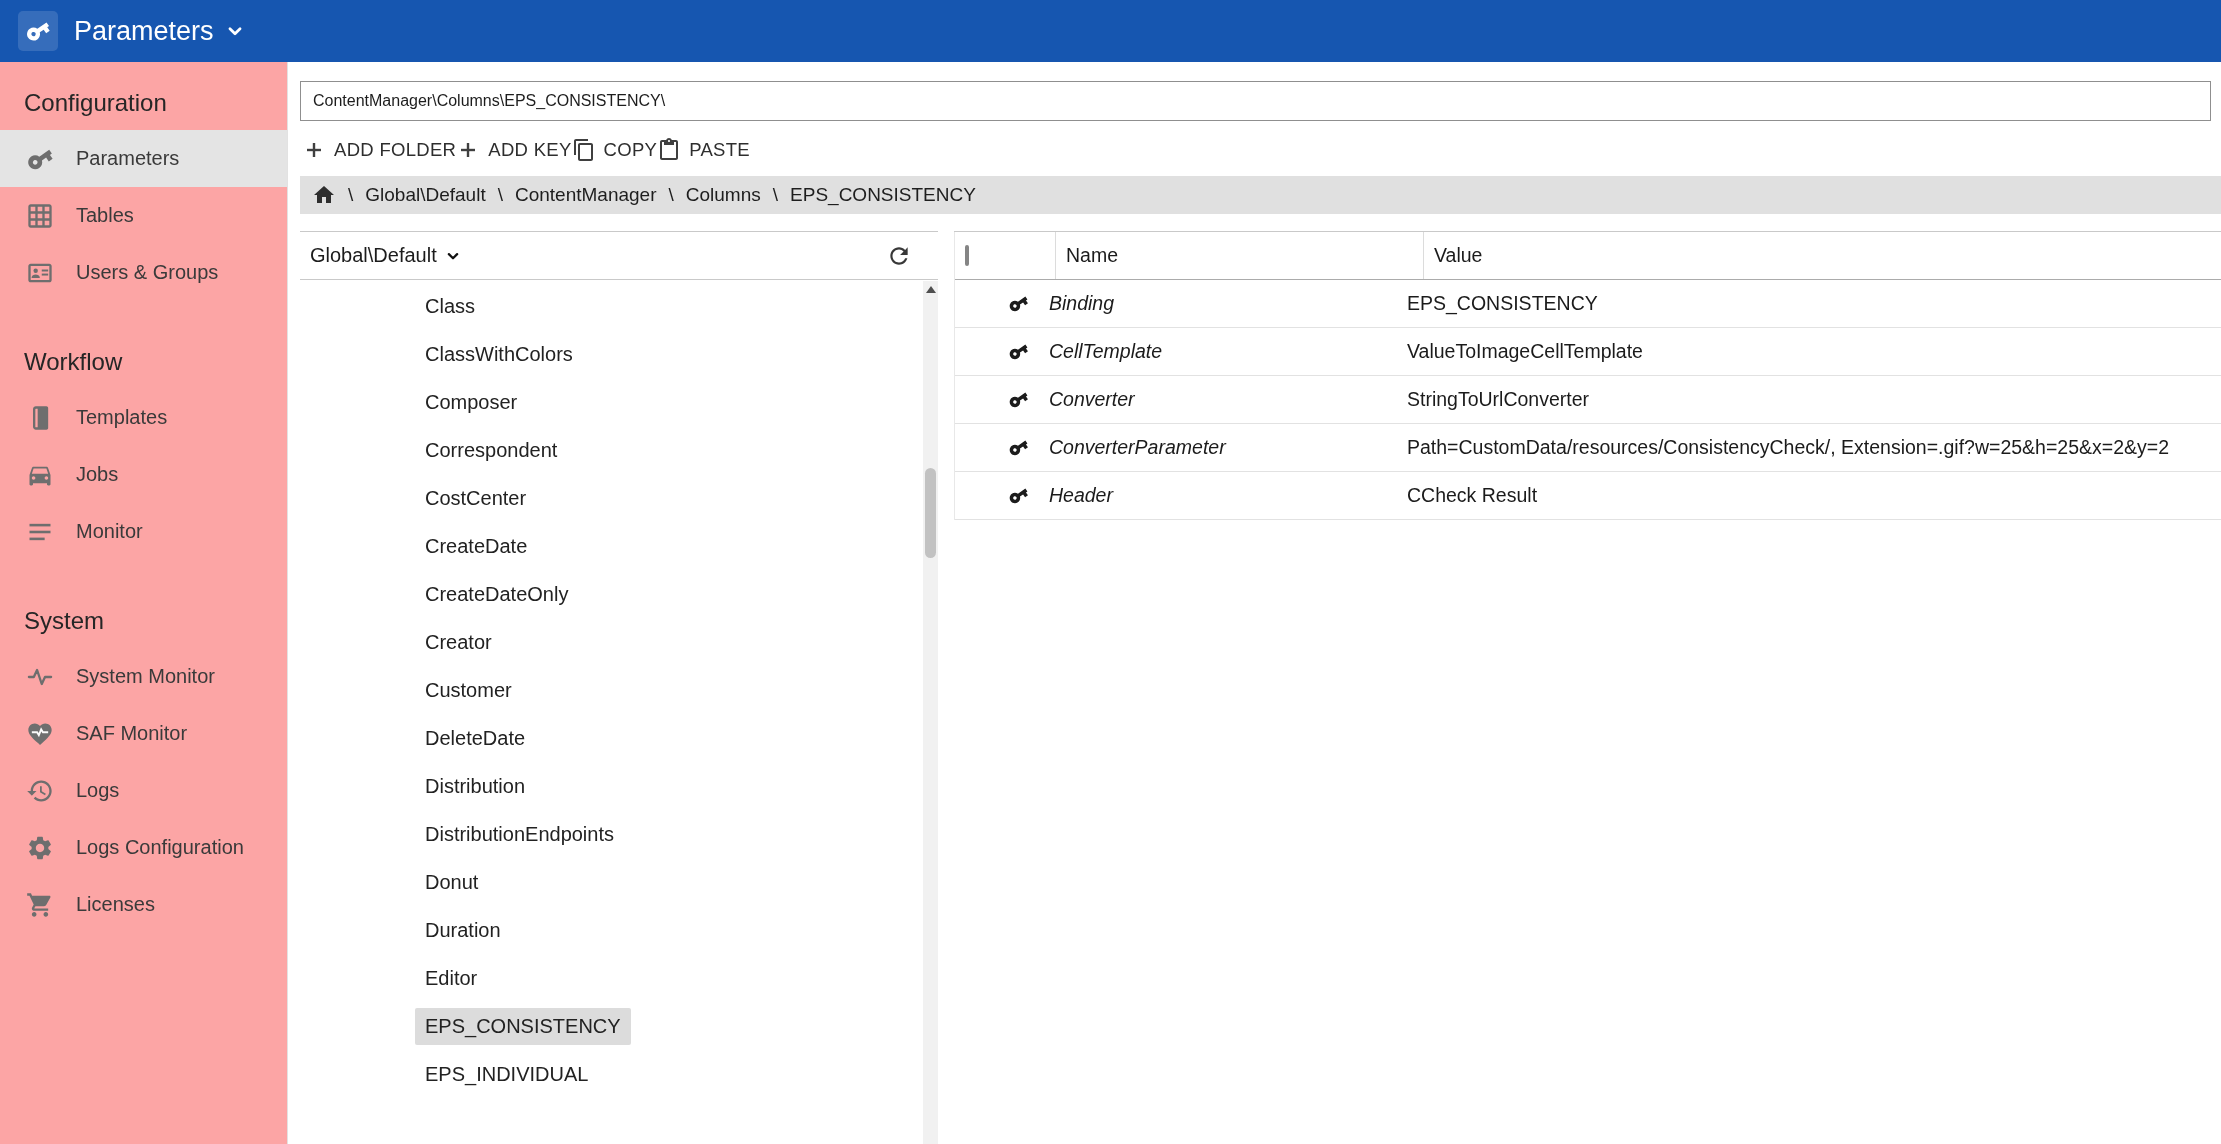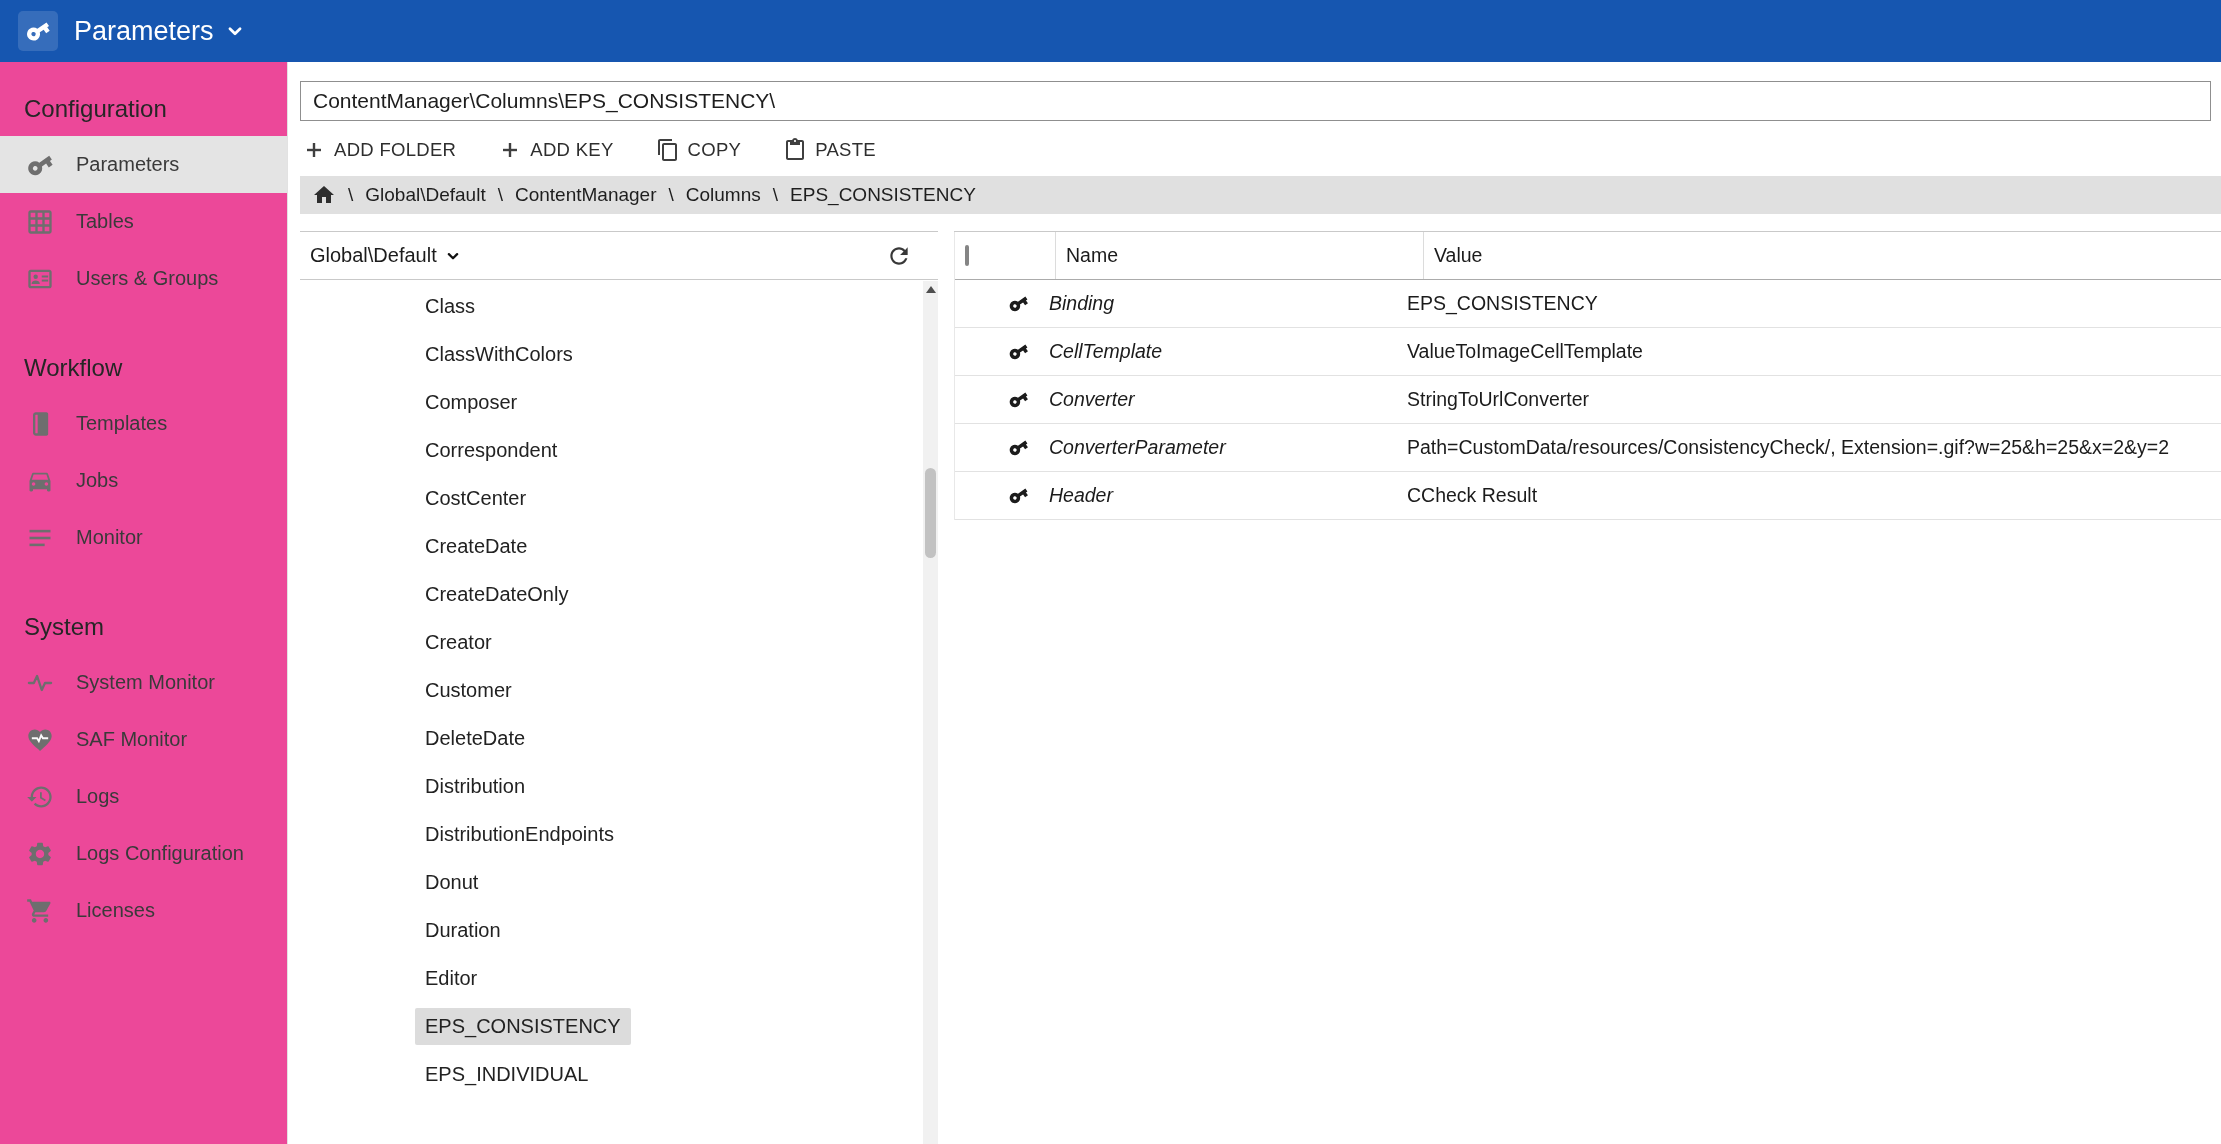--- a/index.html
+++ b/index.html
@@ -10,33 +10,33 @@
 
   
   .topbar { position:absolute; top:0; left:0; width:2221px; height:62px; background:#1656b0; display:flex; align-items:center; padding-left:18px; }
   .app-tile { width:40px; height:40px; border-radius:5px; background:rgba(255,255,255,.14); display:flex; align-items:center; justify-content:center; color:#fff; }
   .app-tile .icon { width:26px; height:26px; }
   .topbar-title { color:#fff; font-size:27px; font-weight:500; margin-left:16px; }
   .topbar-chev { width:22px; height:22px; color:#fff; margin-left:10px; cursor:pointer; }
   .rot-key { transform:rotate(-35deg); }
 
   
-  .sidebar { position:absolute; top:62px; left:0; width:288px; bottom:0; background:#ec4899; border-right:1px solid #e2e2e2; padding-top:30px; }
+  .sidebar { position:absolute; top:62px; left:0; width:288px; bottom:0; background:#fca5a5; border-right:1px solid #e2e2e2; padding-top:24px; }
   .side-section + .side-section { margin-top:44px; }
   .side-heading { font-size:24px; color:#262626; padding-left:24px; margin-bottom:10px; line-height:34px; }
   .side-item { height:57px; display:flex; align-items:center; padding-left:26px; gap:22px; color:#3a3a3a; font-size:20px; cursor:pointer; }
   .side-item.selected { background:#e4e4e4; }
   .side-item .icon { width:28px; height:28px; color:#6e6e6e; flex:none; }
 
   
   .main { position:absolute; top:62px; left:288px; right:0; bottom:0; display:flex; flex-direction:column; background:#fff; }
   .path-row { margin:19px 10px 0 12px; }
-  .path-input { width:100%; height:40px; border:1px solid #8f8f8f; font-size:21px; padding:0 12px; color:#1d1d1d; font-family:inherit; background:#fff; }
-
-  .toolbar { display:flex; align-items:center; gap:42px; margin:12px 0 0 14px; height:34px; }
+  .path-input { width:100%; height:40px; border:1px solid #8f8f8f; font-size:16px; padding:0 12px; color:#1d1d1d; font-family:inherit; background:#fff; }
+
+  .toolbar { display:flex; align-items:center; margin:12px 0 0 14px; height:34px; }
   .tool-btn { display:flex; align-items:center; gap:8px; font-size:18.5px; font-weight:500; letter-spacing:.3px; color:#2e2e2e; cursor:pointer; }
   .tool-btn .icon { width:24px; height:24px; color:#3f3f3f; }
 
   .breadcrumb { margin:9px 0 0 12px; height:38px; background:#e0e0e0; display:flex; align-items:center; padding-left:12px; gap:12px; font-size:19px; color:#1e1e1e; }
   .breadcrumb .icon { width:24px; height:24px; color:#2e2e2e; cursor:pointer; }
   .crumb { cursor:pointer; }
 
   .content { flex:1; display:flex; margin:17px 0 0 12px; min-height:0; }
 
   

